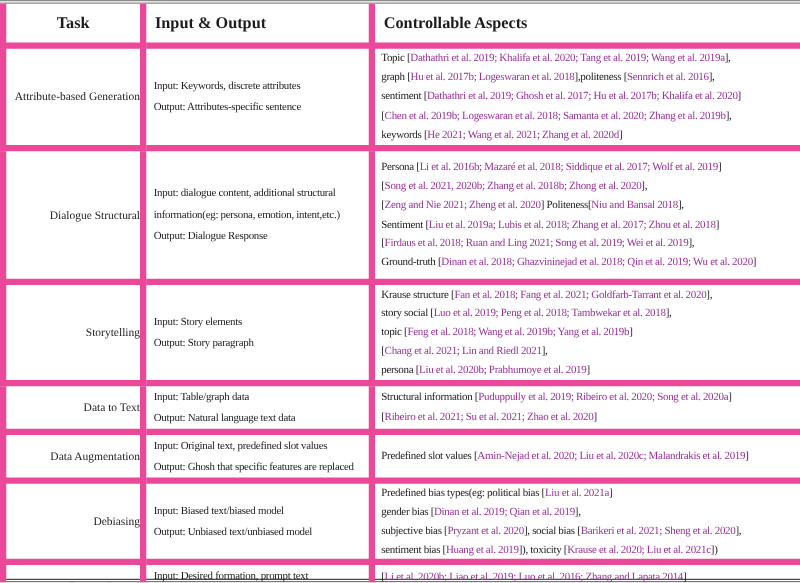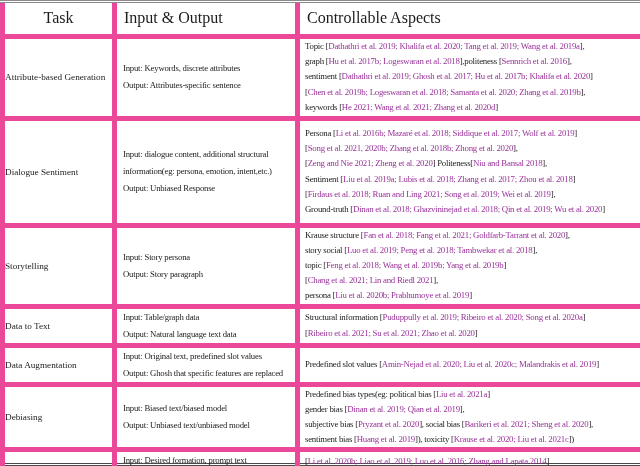--- a/index.html
+++ b/index.html
@@ -12,23 +12,23 @@
     border-top: 3px double #8a8a8a; border-bottom: 3px double #4a4a4a;
   }
   table { border-collapse: collapse; width: 640px; table-layout: fixed; height: 460px; }
   col.c1 { width: 112px; } col.c2 { width: 183px; } col.c3 { width: 345px; }
   th, td {
     border: 5px solid #ec4899; vertical-align: middle;
     padding: 0; overflow: hidden; box-sizing: border-box;
   }
   tr:first-child > th { border-top: none; }
   tr:last-child > td { border-bottom: none; }
-  th { font-size: 16px; font-weight: normal; text-align: left; padding-left: 7px; }
+  th { font-size: 13px; font-weight: bold; text-align: left; padding-left: 7px; }
   th.center { text-align: center; padding-left: 0; }
-  td.task { text-align: left; font-size: 9.2px; }
+  td.task { text-align: right; font-size: 9.2px; }
   td.io { padding-left: 6px; font-size: 8.7px; letter-spacing: -0.2px;
           line-height: 17px; white-space: nowrap; }
   td.aspects { padding-left: 5px; font-size: 8.8px; letter-spacing: -0.25px;
                line-height: 15.2px; white-space: nowrap; }
   .cite { color: var(--cite, #993399); }
   tr.hdr { height: 33px; }
   tr.r0 { height: 82px; }
   tr.r1 { height: 107px; }
   tr.r2 { height: 76px; }
   tr.r3 { height: 35px; }
@@ -61,39 +61,39 @@
             </td>
         <td class="aspects">
               <div><span>Topic [</span><span class="cite">Dathathri et al. 2019; Khalifa et al. 2020; Tang et al. 2019; Wang et al. 2019a</span><span>],</span></div>
               <div><span>graph [</span><span class="cite">Hu et al. 2017b; Logeswaran et al. 2018</span><span>],politeness [</span><span class="cite">Sennrich et al. 2016</span><span>],</span></div>
               <div><span>sentiment [</span><span class="cite">Dathathri et al. 2019; Ghosh et al. 2017; Hu et al. 2017b; Khalifa et al. 2020</span><span>]</span></div>
               <div><span> [</span><span class="cite">Chen et al. 2019b; Logeswaran et al. 2018; Samanta et al. 2020; Zhang et al. 2019b</span><span>],</span></div>
               <div><span>keywords [</span><span class="cite">He 2021; Wang et al. 2021; Zhang et al. 2020d</span><span>]</span></div>
             </td>
       </tr>
       <tr class="r1">
-        <td class="task">Dialogue Sentiment</td>
+        <td class="task">Dialogue Structural</td>
         <td class="io">
               <div>Input: dialogue content, additional structural</div>
               <div>information(eg: persona, emotion, intent,etc.)</div>
-              <div>Output: Unbiased Response</div>
+              <div>Output: Dialogue Response</div>
             </td>
         <td class="aspects">
               <div><span>Persona [</span><span class="cite">Li et al. 2016b; Mazaré et al. 2018; Siddique et al. 2017; Wolf et al. 2019</span><span>]</span></div>
               <div><span> [</span><span class="cite">Song et al. 2021, 2020b; Zhang et al. 2018b; Zhong et al. 2020</span><span>],</span></div>
               <div><span> [</span><span class="cite">Zeng and Nie 2021; Zheng et al. 2020</span><span>] Politeness[</span><span class="cite">Niu and Bansal 2018</span><span>],</span></div>
               <div><span>Sentiment [</span><span class="cite">Liu et al. 2019a; Lubis et al. 2018; Zhang et al. 2017; Zhou et al. 2018</span><span>]</span></div>
               <div><span> [</span><span class="cite">Firdaus et al. 2018; Ruan and Ling 2021; Song et al. 2019; Wei et al. 2019</span><span>],</span></div>
               <div><span>Ground-truth [</span><span class="cite">Dinan et al. 2018; Ghazvininejad et al. 2018; Qin et al. 2019; Wu et al. 2020</span><span>]</span></div>
             </td>
       </tr>
       <tr class="r2">
         <td class="task">Storytelling</td>
         <td class="io">
-              <div>Input: Story persona</div>
+              <div>Input: Story elements</div>
               <div>Output: Story paragraph</div>
             </td>
         <td class="aspects">
               <div><span>Krause structure [</span><span class="cite">Fan et al. 2018; Fang et al. 2021; Goldfarb-Tarrant et al. 2020</span><span>],</span></div>
               <div><span>story social [</span><span class="cite">Luo et al. 2019; Peng et al. 2018; Tambwekar et al. 2018</span><span>],</span></div>
               <div><span>topic [</span><span class="cite">Feng et al. 2018; Wang et al. 2019b; Yang et al. 2019b</span><span>]</span></div>
               <div><span> [</span><span class="cite">Chang et al. 2021; Lin and Riedl 2021</span><span>],</span></div>
               <div><span>persona [</span><span class="cite">Liu et al. 2020b; Prabhumoye et al. 2019</span><span>]</span></div>
             </td>
       </tr>

